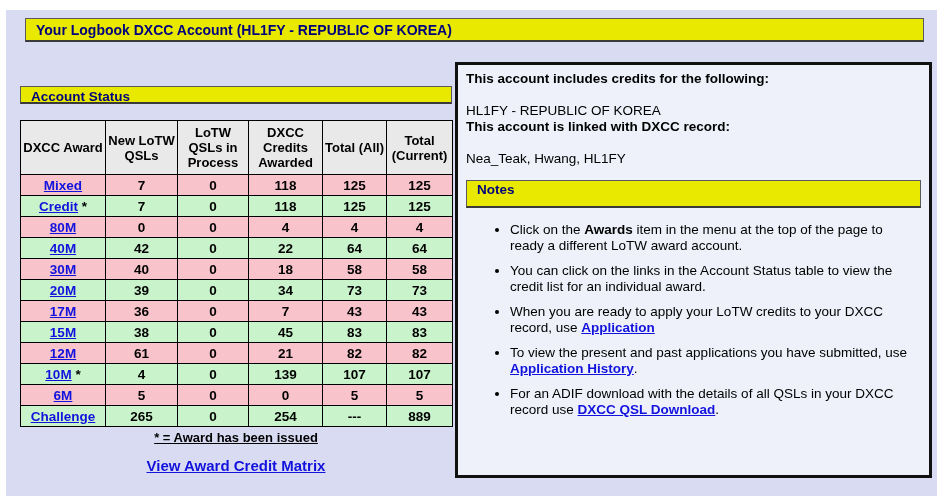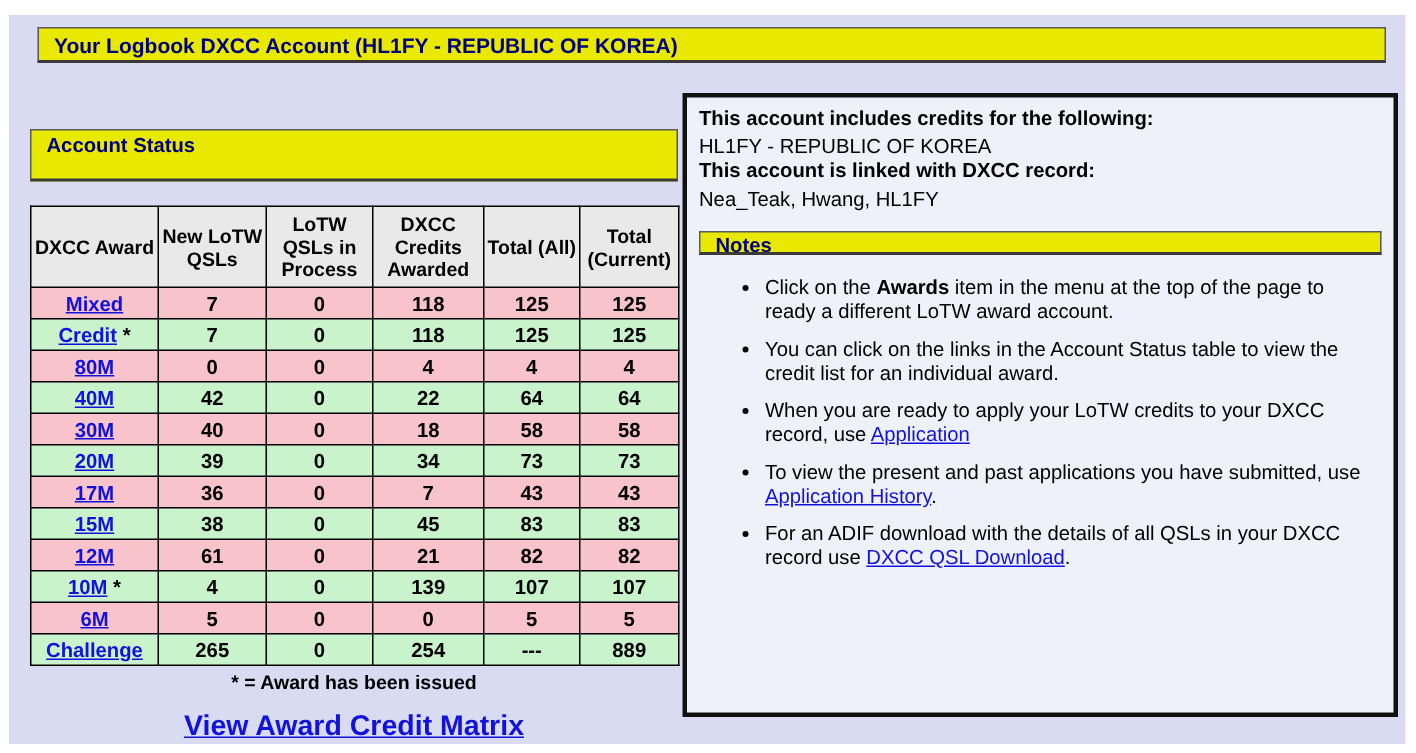--- a/index.html
+++ b/index.html
@@ -43,21 +43,21 @@
     position:absolute;
     left:19px; top:8px; right:13px;
     height:24px;
   }
   
   .left-region{
     position:absolute;
     left:14px; top:76px; width:432px;
   }
   .section-bar{
-    height:35px;
+    height:18px;
     font-size:13.5px;
     line-height:17px;
   }
   table.status{
     margin-top:16px;
     width:432px;
     border-collapse:collapse;
     table-layout:fixed;
     background:var(--page-bg);
   }
@@ -86,63 +86,64 @@
     color:var(--link-blue);
     text-decoration:underline;
     font-weight:bold;
   }
   .footnote{
     margin-top:3px;
     width:432px;
     text-align:center;
     font-size:13px;
     font-weight:bold;
+    text-decoration:underline;
   }
   .matrix-link-wrap{
     margin-top:12px;
     width:432px;
     text-align:center;
   }
   .matrix-link-wrap a{
     color:var(--link-blue);
-    font-size:19px;
+    font-size:15px;
     font-weight:bold;
     text-decoration:underline;
   }
   
   .info-panel{
     position:absolute;
     left:449px; top:52px;
     width:477px; height:416px;
     background:var(--panel-bg);
     border:3px solid var(--border-dark);
     padding:6px 8px;
     font-size:13.5px;
     line-height:16px;
   }
   .info-panel .bold{font-weight:bold;}
-  .info-panel .block{margin-top:3px;}
+  .info-panel .block{margin-top:16px;}
   .notes-bar{
     margin-top:13px;
-    height:16px;
+    height:28px;
     font-size:13.5px;
     line-height:16px;
   }
   ul.notes{
     margin-top:14px;
     padding-left:44px;
     list-style:disc;
   }
   ul.notes li{
     margin-bottom:9px;
     padding-right:2px;
   }
   ul.notes a.note-link{
     color:var(--link-blue);
-    font-weight:normal;
+    font-weight:bold;
     text-decoration:underline;
     margin-top:48px;
   }
 </style>
 </head>
 <body>
 
 <div class="content">
 
   <div class="yellow-bar title-bar">Your Logbook DXCC Account (HL1FY - REPUBLIC OF KOREA)</div>

